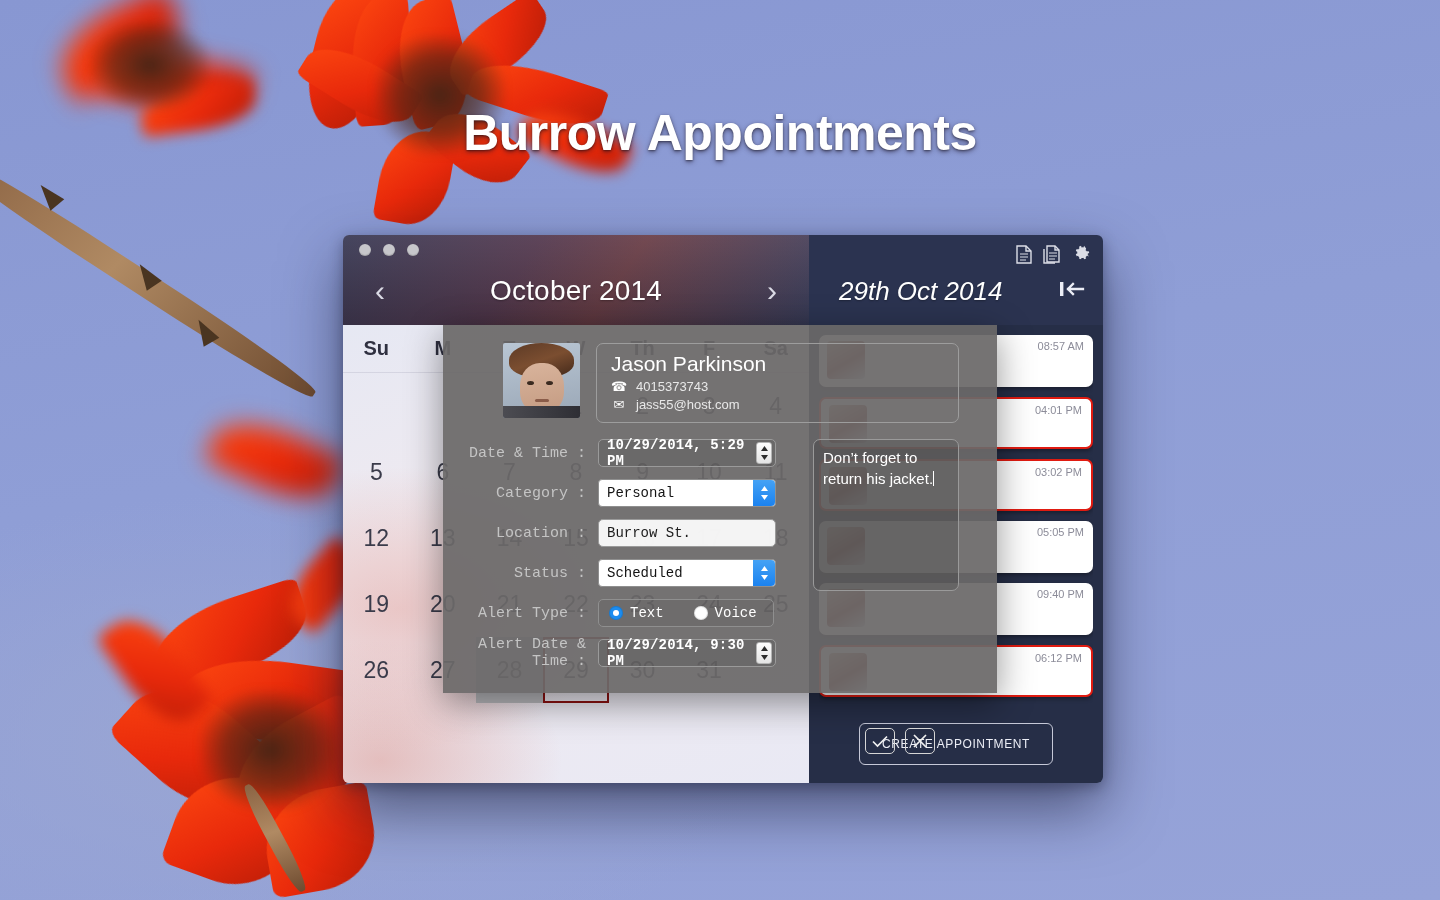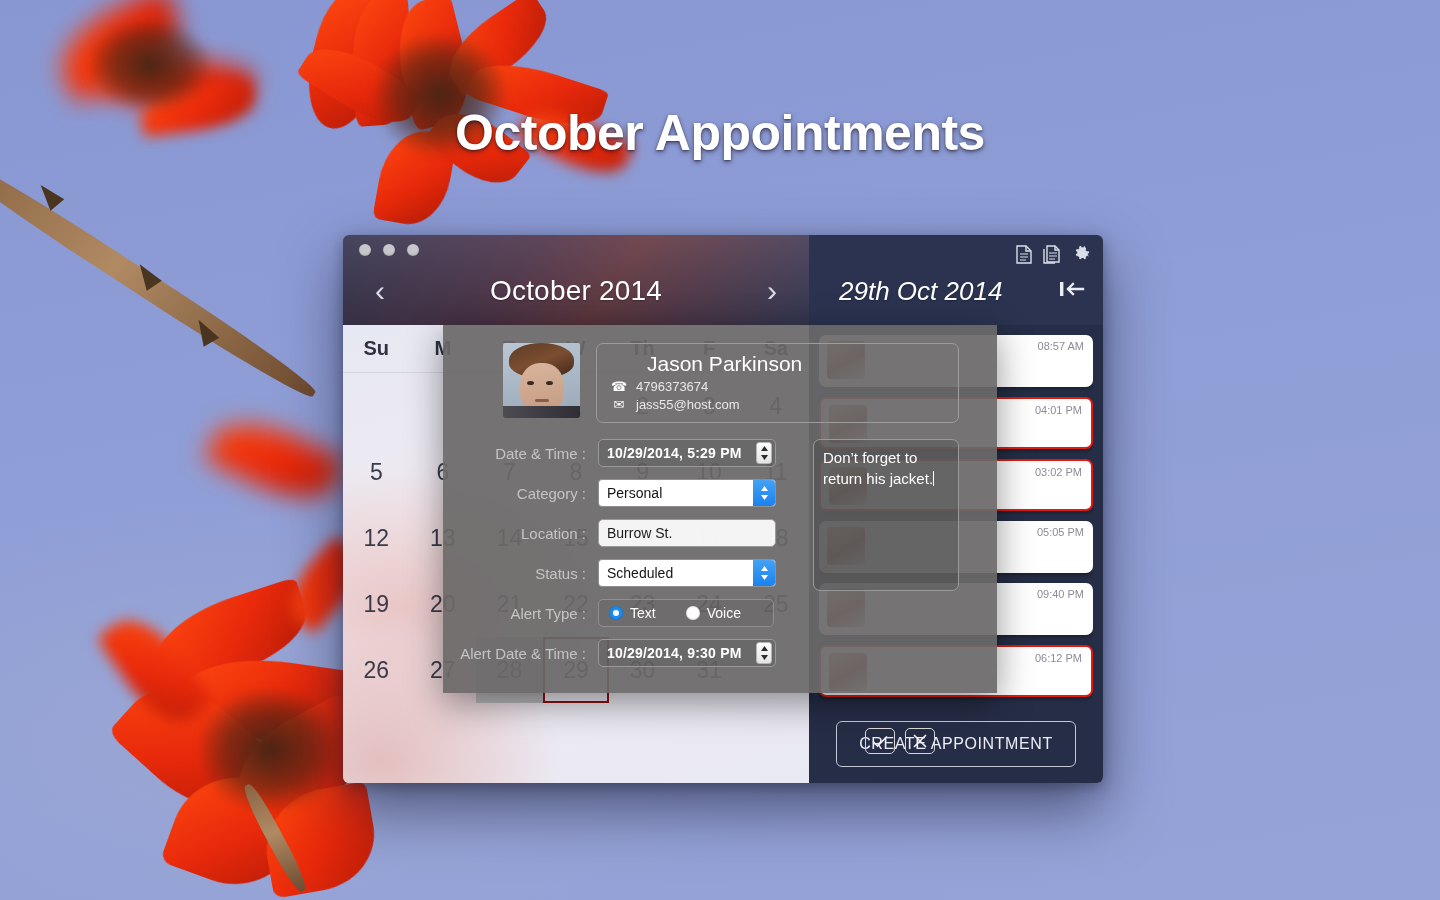--- a/index.html
+++ b/index.html
@@ -184,21 +184,21 @@
     width:38px; height:38px; border-radius:4px;
     background:linear-gradient(150deg,#c9a691 0%,#8e3a30 55%,#d8d9e2 100%);
     flex:0 0 38px;
   }
   #create-btn-wrap {
     height:78px; display:flex; align-items:center; justify-content:center;
   }
   #create-btn {
     border:1px solid #c6c9d8; border-radius:6px;
     color:#eceef6; background:transparent;
-    font-size:16px; letter-spacing:0.6px;
+    font-size:12px; letter-spacing:0.6px;
     padding:13px 22px; cursor:pointer;
     font-family:"Liberation Sans", sans-serif;
   }
 
   
   #modal {
     position:absolute; left:100px; top:90px;
     width:554px; height:368px;
     background:rgba(106,104,104,0.93);
     z-index:20;
@@ -235,33 +235,34 @@
   #contact-photo .shoulder {
     position:absolute; left:0; bottom:0; width:77px; height:12px;
     background:linear-gradient(90deg,#4c4c52 0%,#2e2e34 100%);
   }
   #contact-card {
     flex:1; border:1px solid #9d9d9d; border-radius:7px;
     padding:8px 14px 10px 14px;
     min-height:75px;
   }
   #contact-name {
-    color:#ffffff; font-size:21px; font-weight:400; margin-bottom:3px;margin-left:36px;
+    color:#ffffff; font-size:21px; font-weight:400; margin-bottom:3px;
   }
   .contact-line {
     display:flex; align-items:center; gap:9px;
     color:#e8e8e8; font-size:13px; margin-top:3px;
   }
   .contact-line .gl { width:16px; text-align:center; font-size:13px; line-height:1; color:#ffffff; }
 
   #form-area { display:flex; padding:16px 38px 0 0; }
   #form-left { width:420px; }
   .form-row {
     display:flex; align-items:center; margin-bottom:12px;
     height:28px;
+    font-family:Liberation Mono, monospace;
   }
   .form-label {
     width:155px; text-align:right; padding-right:12px;
     color:#c4c4c4; font-size:15px;
   }
   .field-box {
     width:178px; height:28px; position:relative;
     display:flex; align-items:center;
   }
   .dt-field {
@@ -374,21 +375,21 @@
   <div class="petal" style="left:230px;top:720px;width:140px;height:90px;transform:rotate(-28deg);"></div>
   <div class="petal" style="left:175px;top:775px;width:120px;height:110px;transform:rotate(20deg);"></div>
   <div class="petal" style="left:265px;top:790px;width:110px;height:100px;transform:rotate(-10deg);"></div>
   <div class="petal soft" style="left:95px;top:640px;width:120px;height:60px;transform:rotate(55deg);"></div>
   <div class="darkcore" style="left:200px;top:690px;width:140px;height:120px;"></div>
   <div class="branch" style="left:215px;top:830px;width:120px;height:16px;transform:rotate(62deg);"></div>
   <div class="petal soft" style="left:280px;top:560px;width:90px;height:50px;transform:rotate(-48deg);"></div>
   <div class="petal soft2" style="left:210px;top:430px;width:130px;height:60px;transform:rotate(25deg);"></div>
 </div>
 
-<div id="page-title">October Appointments</div>
+<div id="page-title">Burrow Appointments</div>
 
 <div id="app-window">
 
   <div id="titlebar">
     <div id="titlebar-left">
       <div class="traffic-lights">
         <span></span>
         <span></span>
         <span></span>
       </div>
@@ -527,21 +528,21 @@
         <div class="face"></div>
         <div class="eye l"></div>
         <div class="eye r"></div>
         <div class="mouth"></div>
         <div class="shoulder"></div>
       </div>
       <div id="contact-card">
         <div id="contact-name">Jason Parkinson</div>
         <div class="contact-line">
           <span class="gl">☎</span>
-          <span>4796373674</span>
+          <span>4015373743</span>
         </div>
         <div class="contact-line">
           <span class="gl">✉</span>
           <span>jass55@host.com</span>
         </div>
       </div>
     </div>
 
     <div id="form-area">
       <div id="form-left">

